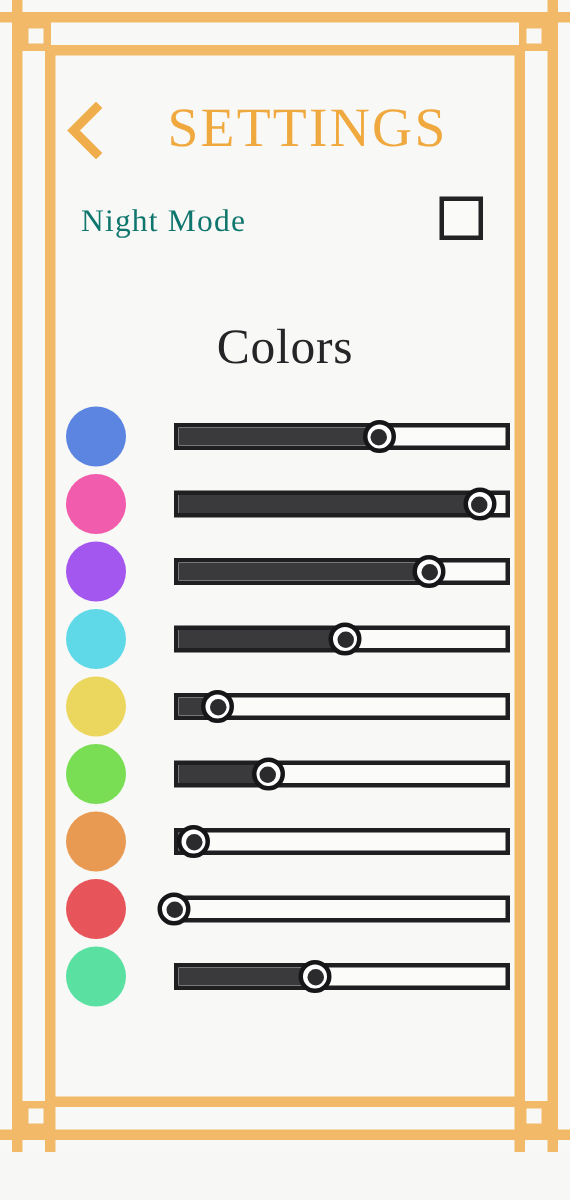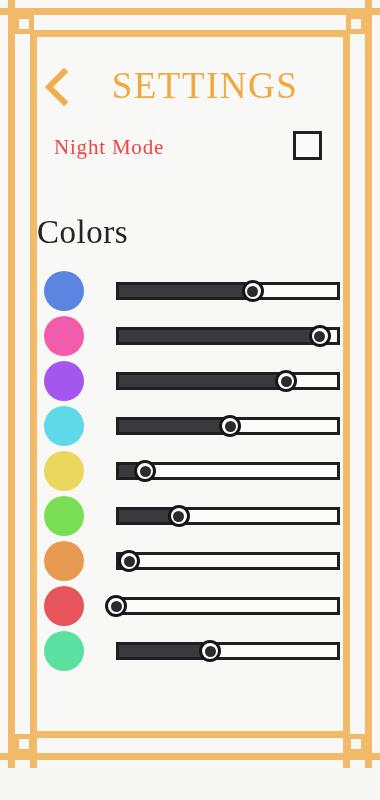--- a/index.html
+++ b/index.html
@@ -112,21 +112,21 @@
     height: 48px;
   }
   .nightmode-label {
     position: absolute;
     left: 17px;
     top: 0;
     line-height: 44px;
     font-family: "Liberation Serif", serif;
     font-size: 21px;
     letter-spacing: 0.8px;
-    color: #ef4444;
+    color: #0f766e;
     white-space: nowrap;
   }
   .checkbox {
     position: absolute;
     right: 21px;
     top: 6px;
     width: 29px;
     height: 29px;
     border: 3px solid #222224;
     background: #fafaf8;
@@ -134,21 +134,21 @@
     cursor: pointer;
     padding: 0;
   }
 
   
   .section-title {
     position: absolute;
     left: 0;
     top: 177px;
     width: 306px;
-    text-align: left;
+    text-align: center;
     font-family: "Liberation Serif", serif;
     font-size: 33px;
     color: #252527;
     letter-spacing: 0.5px;
   }
 
   .slider-list {
     position: absolute;
     left: 0;
     top: 232px;

